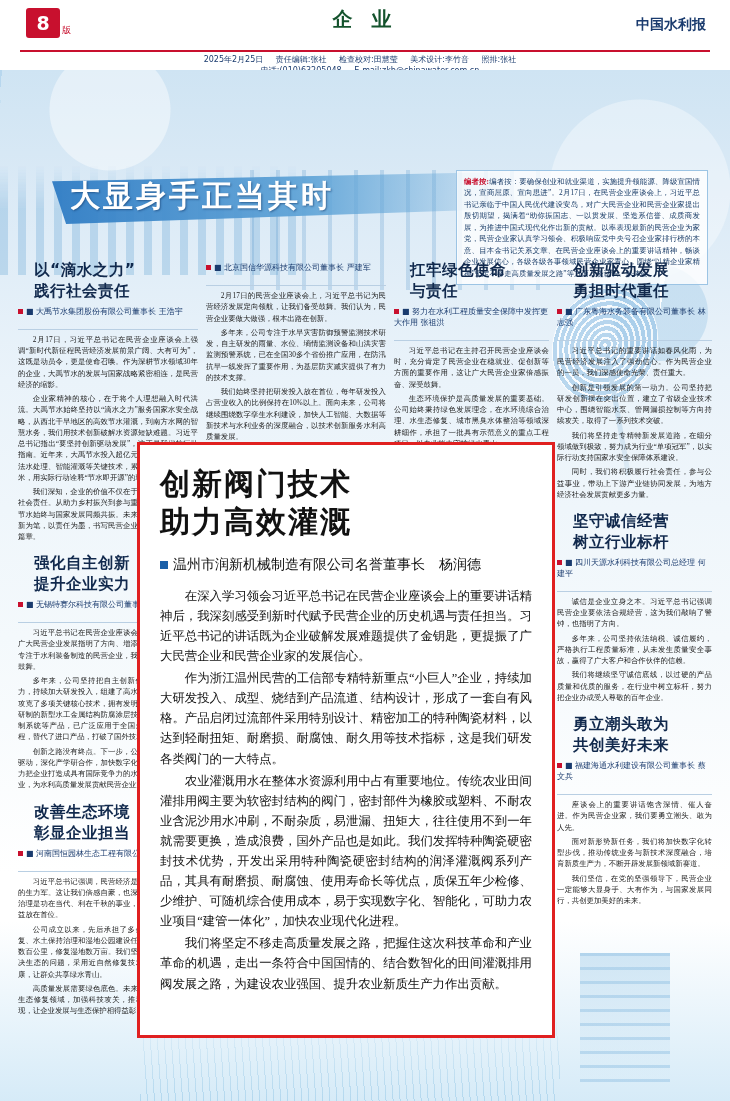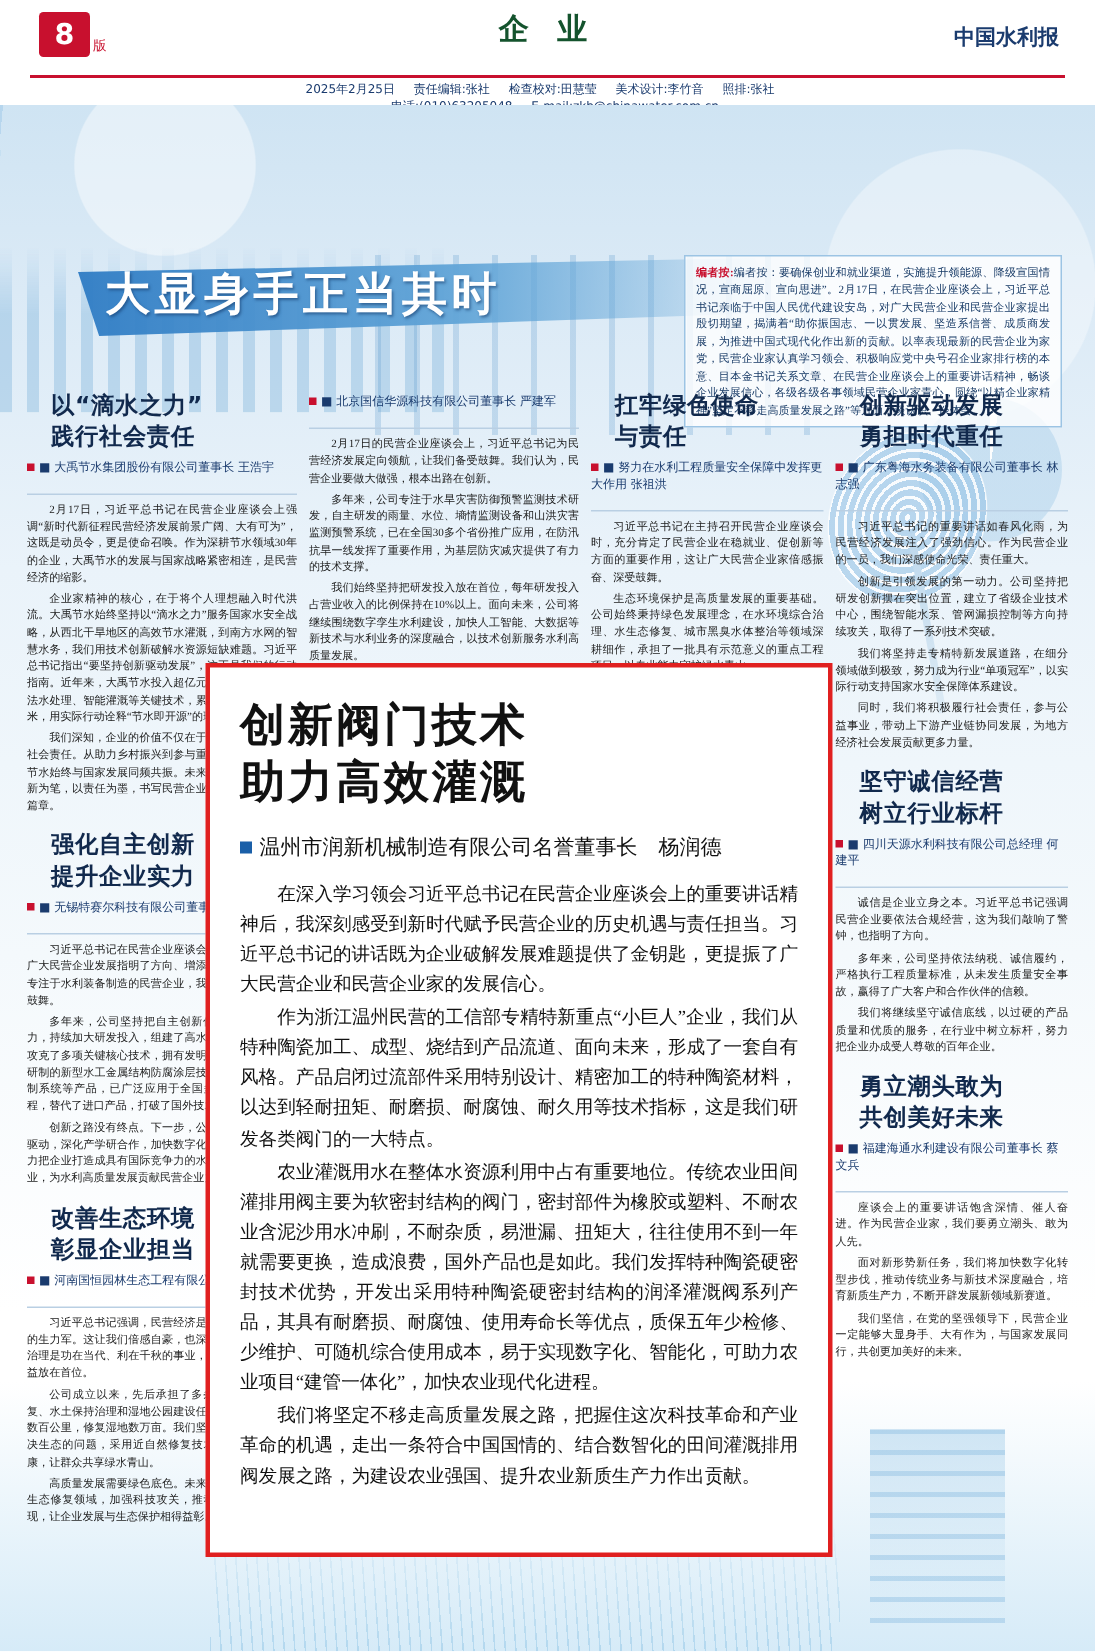--- a/index.html
+++ b/index.html
@@ -367,20 +367,20 @@
         </div>
       </div>
 
     </div>
 
     <div class="highlight">
       <h1 class="hl-title">创新阀门技术<br>助力高效灌溉</h1>
       <div class="hl-byline"><span class="sq"></span><span>温州市润新机械制造有限公司名誉董事长　杨润德</span></div>
       <div class="hl-body">
         <p>在深入学习领会习近平总书记在民营企业座谈会上的重要讲话精神后，我深刻感受到新时代赋予民营企业的历史机遇与责任担当。习近平总书记的讲话既为企业破解发展难题提供了金钥匙，更提振了广大民营企业和民营企业家的发展信心。</p>
-        <p>作为浙江温州民营的工信部专精特新重点“小巨人”企业，我们从特种陶瓷加工、成型、烧结到产品流道、面向未来，形成了一套自有风格。产品启闭过流部件采用特别设计、精密加工的特种陶瓷材料，以达到轻耐扭矩、耐磨损、耐腐蚀、耐久用等技术指标，这是我们研发各类阀门的一大特点。</p>
+        <p>作为浙江温州民营的工信部专精特新重点“小巨人”企业，持续加大研发投入、成型、烧结到产品流道、结构设计，形成了一套自有风格。产品启闭过流部件采用特别设计、精密加工的特种陶瓷材料，以达到轻耐扭矩、耐磨损、耐腐蚀、耐久用等技术指标，这是我们研发各类阀门的一大特点。</p>
         <p>农业灌溉用水在整体水资源利用中占有重要地位。传统农业田间灌排用阀主要为软密封结构的阀门，密封部件为橡胶或塑料、不耐农业含泥沙用水冲刷，不耐杂质，易泄漏、扭矩大，往往使用不到一年就需要更换，造成浪费，国外产品也是如此。我们发挥特种陶瓷硬密封技术优势，开发出采用特种陶瓷硬密封结构的润泽灌溉阀系列产品，其具有耐磨损、耐腐蚀、使用寿命长等优点，质保五年少检修、少维护、可随机综合使用成本，易于实现数字化、智能化，可助力农业项目“建管一体化”，加快农业现代化进程。</p>
         <p>我们将坚定不移走高质量发展之路，把握住这次科技革命和产业革命的机遇，走出一条符合中国国情的、结合数智化的田间灌溉排用阀发展之路，为建设农业强国、提升农业新质生产力作出贡献。</p>
       </div>
     </div>
 
   </div>
 </div>
 
 </body></html>

